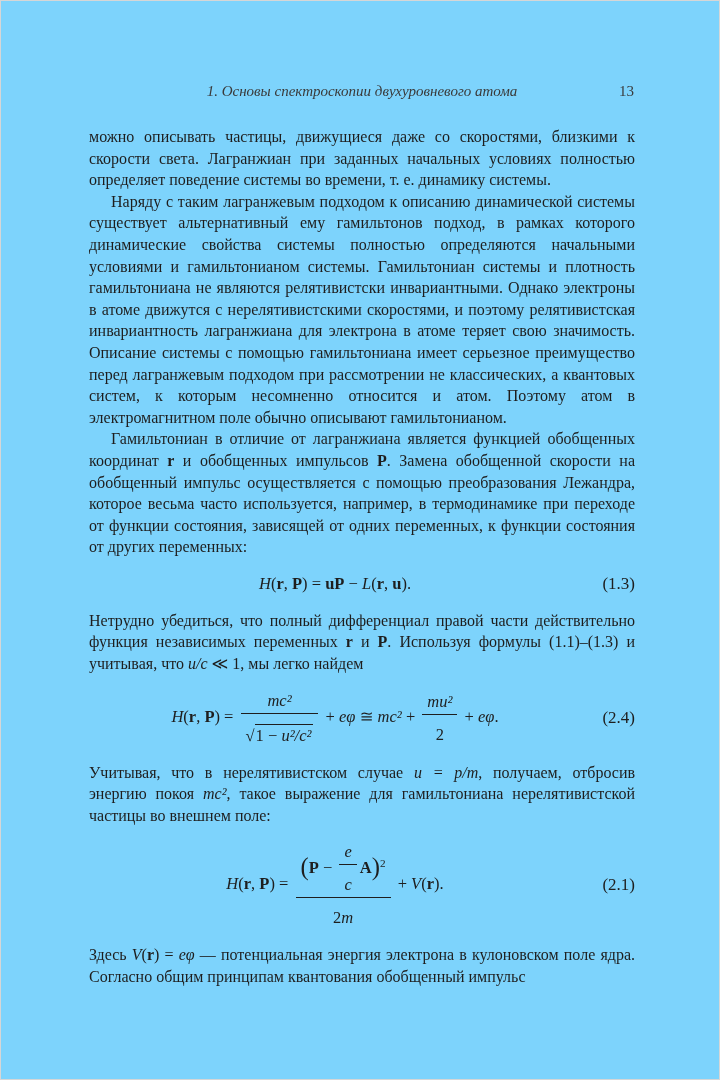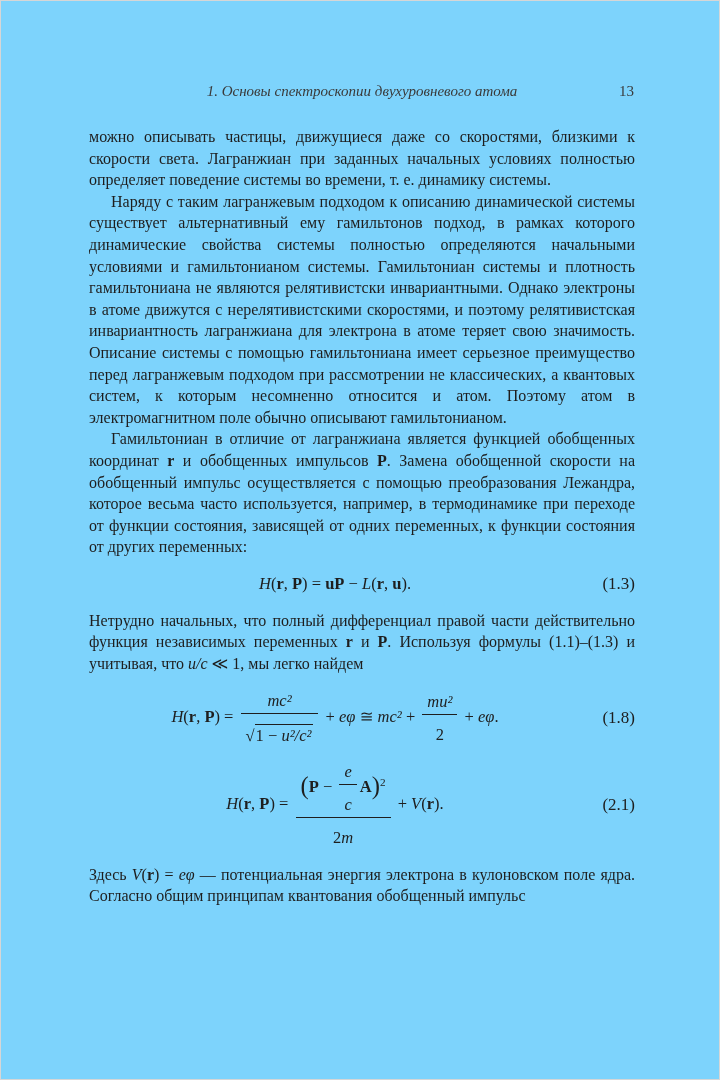--- a/index.html
+++ b/index.html
@@ -56,35 +56,36 @@
 
     <p class="body-par noindent"><span class="s-n">можно описывать частицы, движущиеся даже со скоростями, близкими к скорости света. Лагранжиан при заданных начальных условиях полностью определяет поведение системы во времени, т. е. динамику системы.</span></p>
     <p class="body-par"><span class="s-n">Наряду с таким лагранжевым подходом к описанию динамической системы существует альтернативный ему гамильтонов подход, в рамках которого динамические свойства системы полностью определяются начальными условиями и гамильтонианом системы. Гамильтониан системы и плотность гамильтониана не являются релятивистски инвариантными. Однако электроны в атоме движутся с нерелятивистскими скоростями, и поэтому релятивистская инвариантность лагранжиана для электрона в атоме теряет свою значимость. Описание системы с помощью гамильтониана имеет серьезное преимущество перед лагранжевым подходом при рассмотрении не классических, а квантовых систем, к которым несомненно относится и атом. Поэтому атом в электромагнитном поле обычно описывают гамильтонианом.</span></p>
     <p class="body-par"><span class="s-n">Гамильтониан в отличие от лагранжиана является функцией обобщенных координат </span><span class="s-b">r</span><span class="s-n"> и обобщенных импульсов </span><span class="s-b">P</span><span class="s-n">. Замена обобщенной скорости на обобщенный импульс осуществляется с помощью преобразования Лежандра, которое весьма часто используется, например, в термодинамике при переходе от функции состояния, зависящей от одних переменных, к функции состояния от других переменных:</span></p>
 
     <div class="eq-row">
       <div class="eq-body"><span class="s-i">H</span><span class="s-n">(</span><span class="s-b">r</span><span class="s-n">, </span><span class="s-b">P</span><span class="s-n">) = </span><span class="s-b">uP</span><span class="s-n"> − </span><span class="s-i">L</span><span class="s-n">(</span><span class="s-b">r</span><span class="s-n">, </span><span class="s-b">u</span><span class="s-n">).</span></div>
       <div class="eq-num">(1.3)</div>
     </div>
 
-    <p class="body-par noindent"><span class="s-n">Нетрудно начальных, что полный дифференциал правой части действительно функция независимых переменных </span><span class="s-b">r</span><span class="s-n"> и </span><span class="s-b">P</span><span class="s-n">. Используя формулы (1.1)–(1.3) и учитывая, что </span><span class="s-i">u/c</span><span class="s-n"> ≪ 1, мы легко найдем</span></p>
+    <p class="body-par noindent"><span class="s-n">Нетрудно убедиться, что полный дифференциал правой части действительно функция независимых переменных </span><span class="s-b">r</span><span class="s-n"> и </span><span class="s-b">P</span><span class="s-n">. Используя формулы (1.1)–(1.3) и учитывая, что </span><span class="s-i">u/c</span><span class="s-n"> ≪ 1, мы легко найдем</span></p>
 
     <div class="eq-row">
       <div class="eq-body">
         <span><span class="s-i">H</span><span class="s-n">(</span><span class="s-b">r</span><span class="s-n">, </span><span class="s-b">P</span><span class="s-n">) = </span></span><span class="frac">
             <span class="num"><span class="s-i">mc²</span></span>
             <span class="den"><span class="sqrt"><span class="rad">√</span><span class="sqrt-inner"><span class="s-n">1 − </span><span class="s-i">u²/c²</span></span></span></span>
           </span><span><span class="s-n"> + </span><span class="s-i">eφ</span><span class="s-n"> ≅ </span><span class="s-i">mc²</span><span class="s-n"> + </span></span><span class="frac">
             <span class="num"><span class="s-i">mu²</span></span>
             <span class="den"><span class="s-n">2</span></span>
           </span><span><span class="s-n"> + </span><span class="s-i">eφ</span><span class="s-n">.</span></span>
       </div>
-      <div class="eq-num">(1.8)</div>
+      <div class="eq-num">(2.4)</div>
     </div>
 
+    <p class="body-par noindent"><span class="s-n">Учитывая, что в нерелятивистском случае </span><span class="s-i">u = p/m</span><span class="s-n">, получаем, отбросив энергию покоя </span><span class="s-i">mc²</span><span class="s-n">, такое выражение для гамильтониана нерелятивистской частицы во внешнем поле:</span></p>
 
     <div class="eq-row">
       <div class="eq-body">
         <span><span class="s-i">H</span><span class="s-n">(</span><span class="s-b">r</span><span class="s-n">, </span><span class="s-b">P</span><span class="s-n">) = </span></span><span class="frac">
             <span class="num"><span><span class="s-big">(</span><span class="s-b">P</span><span class="s-n"> − </span></span><span class="frac">
                 <span class="num"><span class="s-i">e</span></span>
                 <span class="den"><span class="s-i">c</span></span>
               </span><span><span class="s-b">A</span><span class="s-big">)</span><sup class="s-sup">2</sup></span></span>
             <span class="den"><span class="s-n">2</span><span class="s-i">m</span></span>
           </span><span><span class="s-n"> + </span><span class="s-i">V</span><span class="s-n">(</span><span class="s-b">r</span><span class="s-n">).</span></span>

